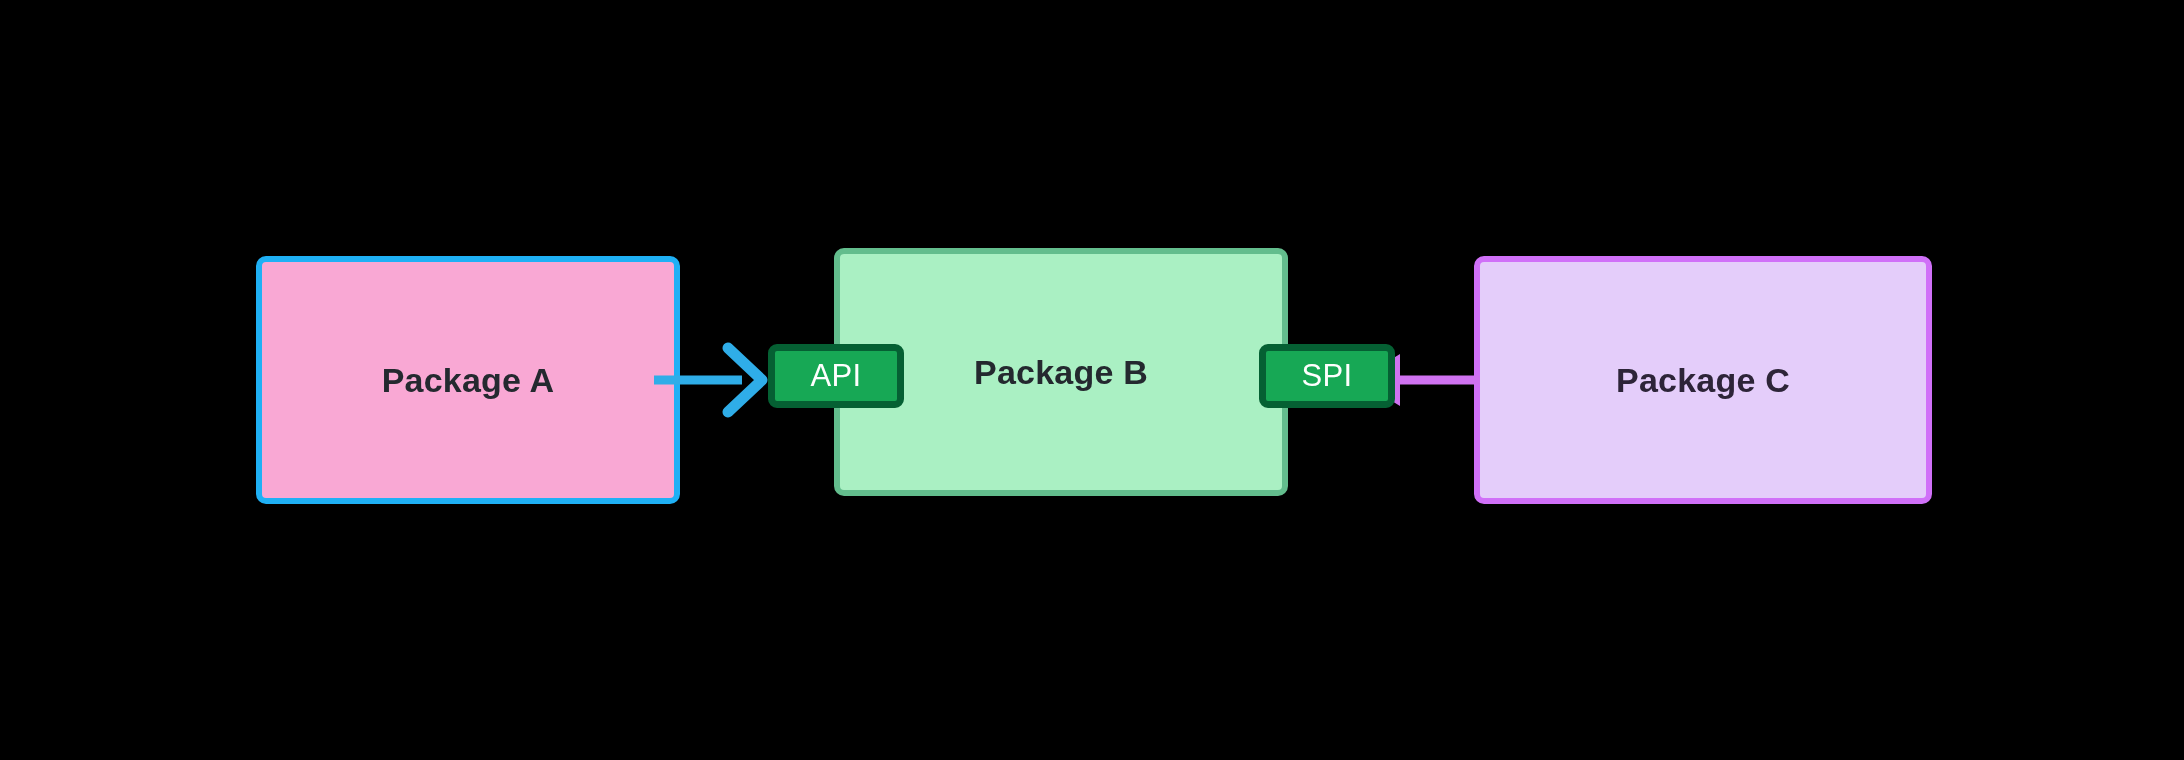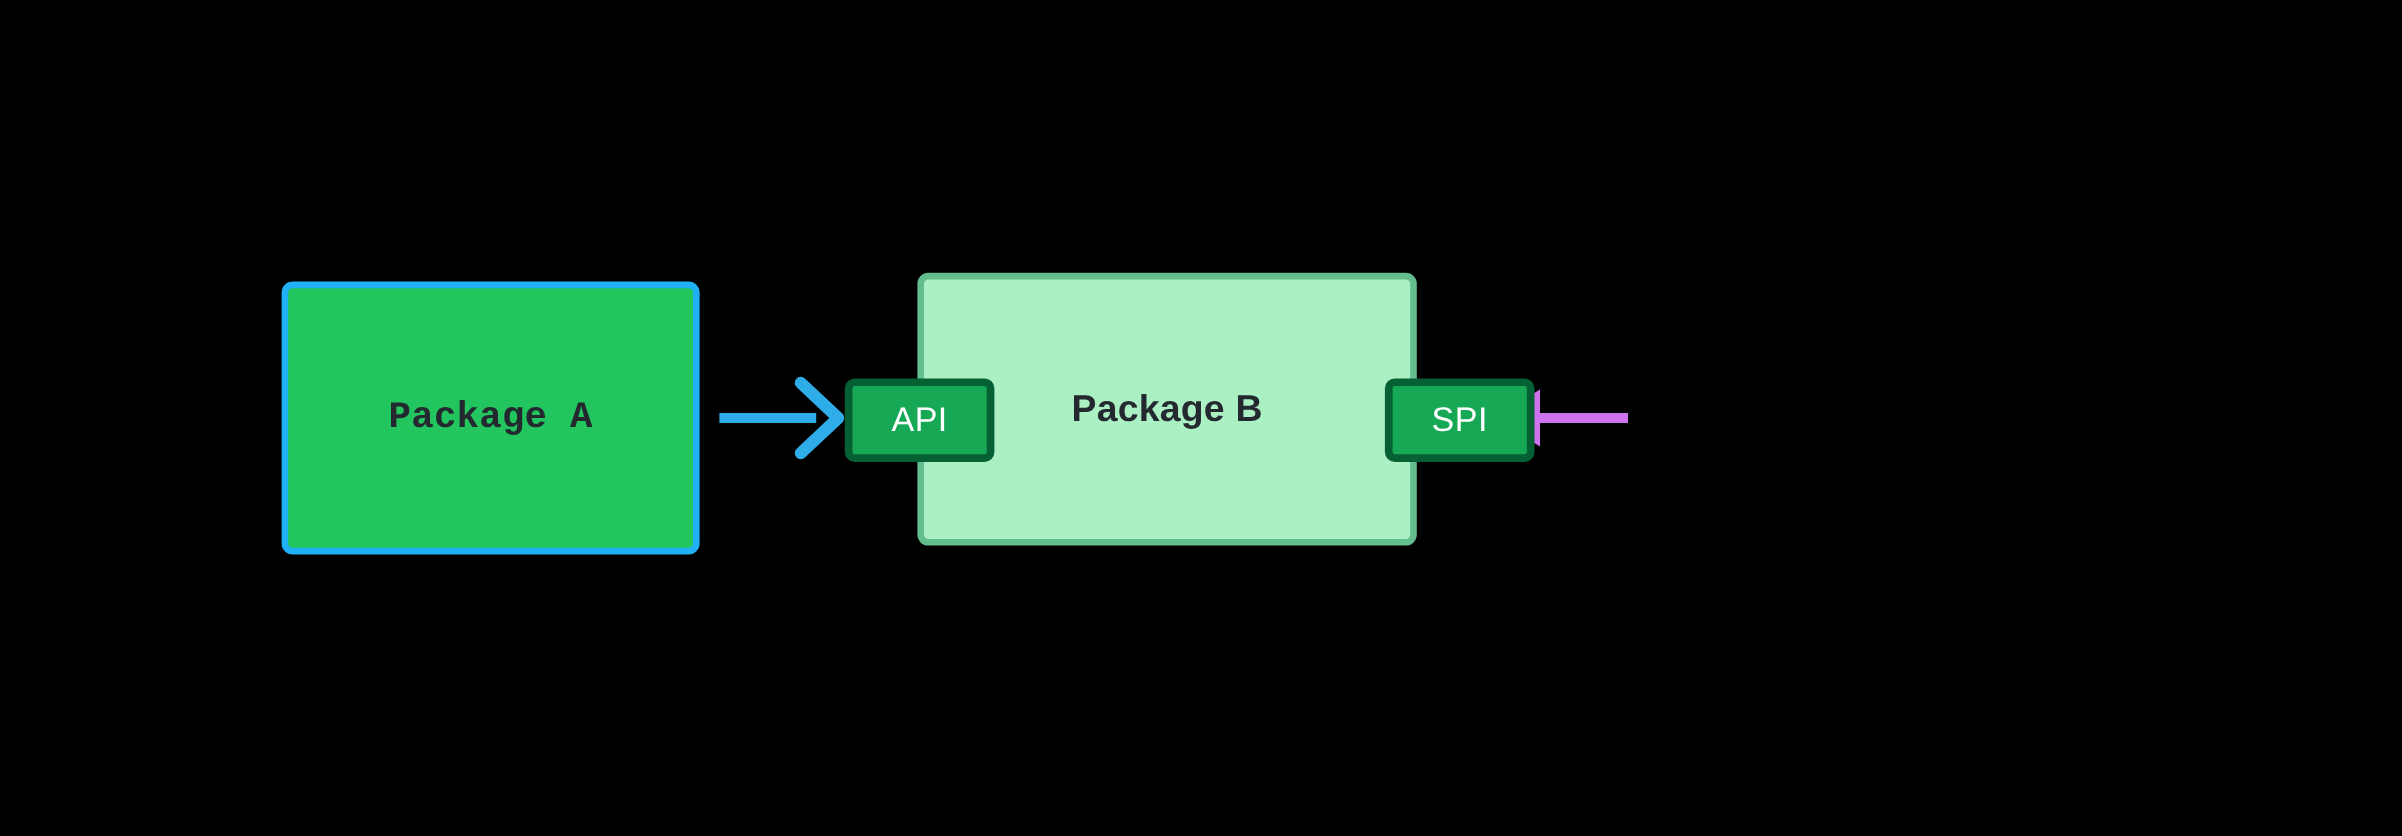--- a/index.html
+++ b/index.html
@@ -35,26 +35,25 @@
   .package-label {
     font-size: 34px;
     font-weight: bold;
     letter-spacing: 0.2px;
     white-space: nowrap;
   }
 
   #package-a-box {
     left: 256px;
     top: 256px;
-    width: 380px;
+    width: 424px;
     height: 248px;
-    background: #22c55e;
+    background: #f9a8d4;
     border-color: #1fb0f5;
     border-width: 6px;
-    font-family: Liberation Mono, monospace;
   }
 
   #package-b-box {
     left: 834px;
     top: 248px;
     width: 454px;
     height: 248px;
     background: #aaf0c3;
     border-color: #63bd8d;
     border-width: 6px;
@@ -67,21 +66,21 @@
     height: 248px;
     background: #e4cdfa;
     border-color: #d070f8;
     border-width: 6px;
   }
 
   
   .interface-box {
     position: absolute;
     box-sizing: border-box;
-    height: 76px;
+    height: 64px;
     background: #17a855;
     border: 7px solid #056033;
     border-radius: 9px;
     display: flex;
     align-items: center;
     justify-content: center;
     z-index: 5;
   }
 
   .interface-label {
@@ -149,14 +148,17 @@
 
   <div class="interface-box" id="spi-box">
     <span class="interface-label">SPI</span>
   </div>
 
   <svg class="connector" id="connector-c-to-spi" viewBox="0 0 130 88" width="130" height="88">
     <line x1="44" y1="44" x2="128" y2="44" stroke="#cf72f0" stroke-width="9"></line>
     <polygon points="6,44 48,18 48,70" fill="#cf72f0"></polygon>
   </svg>
 
+  <div class="package-box" id="package-c-box">
+    <span class="package-label" style="color:#2d2438">Package C</span>
+  </div>
 
 </div>
 
 </body></html>

